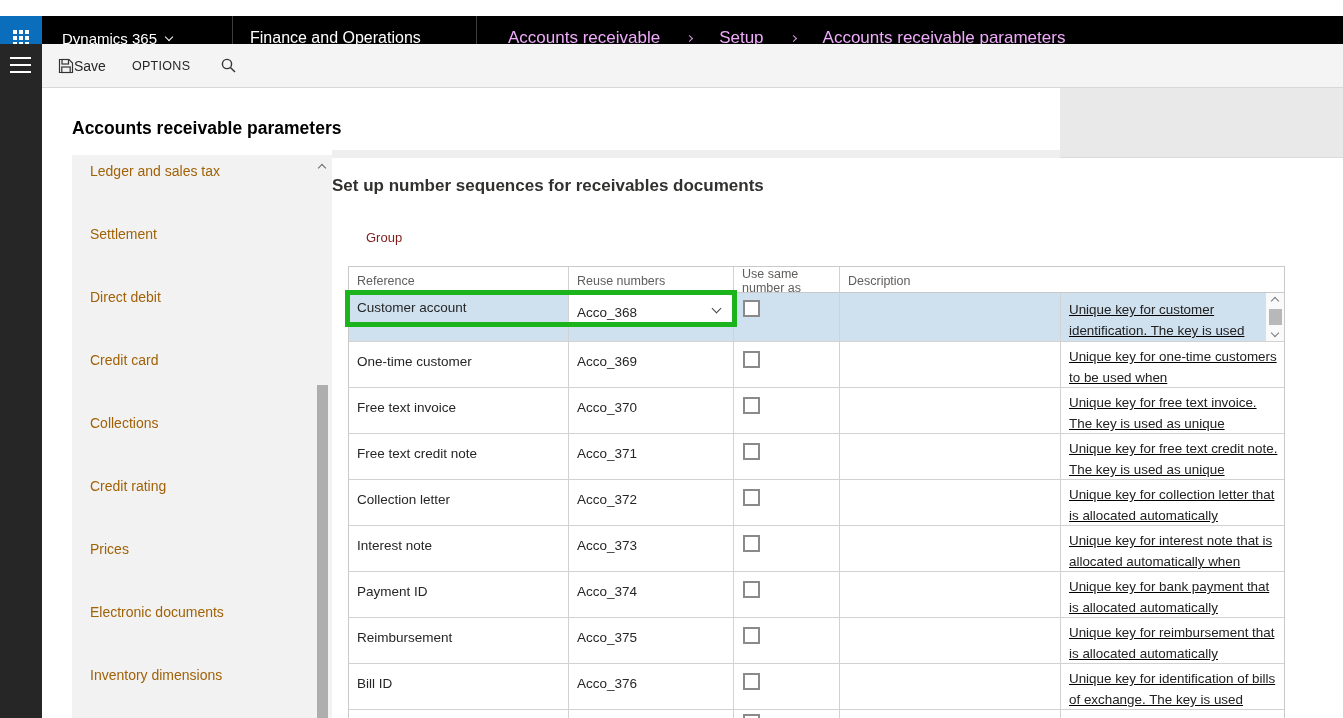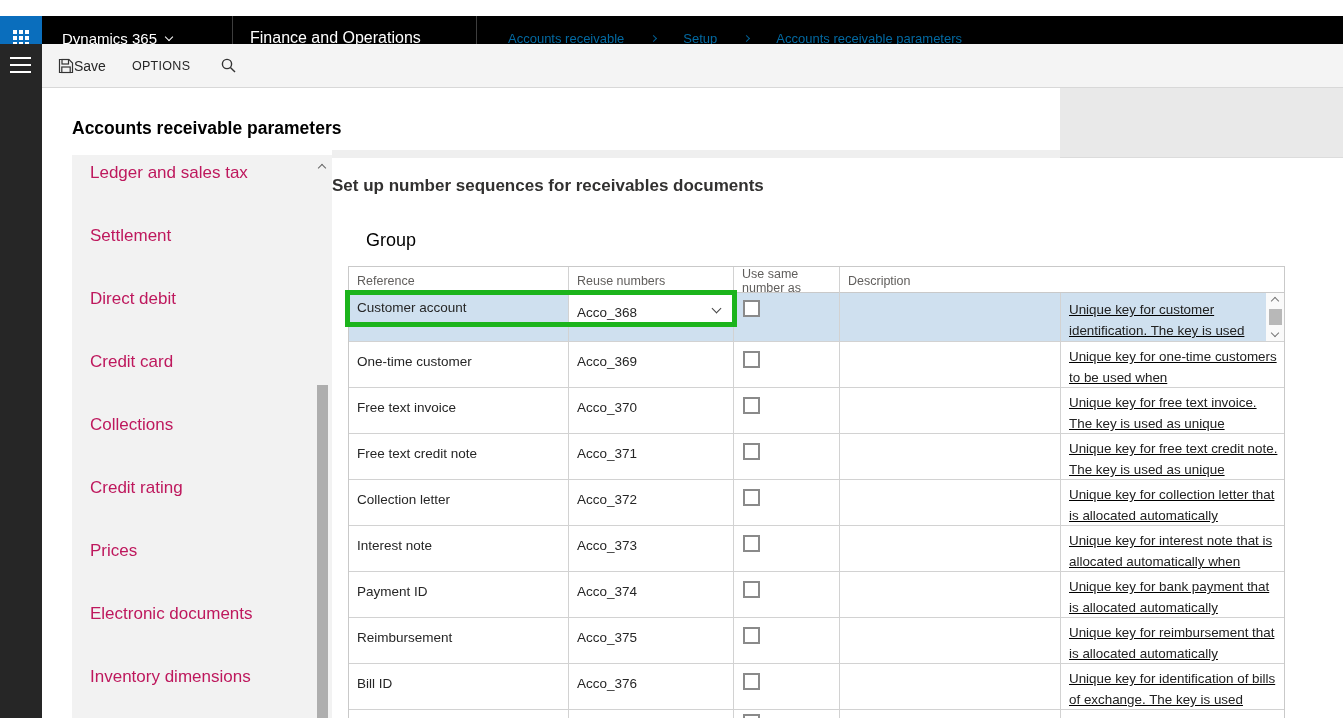--- a/index.html
+++ b/index.html
@@ -9,21 +9,21 @@
 
   
   .topbar{position:absolute;left:0;top:16px;width:1343px;height:56px;background:var(--topbar-bg,#000);}
   .app-launcher{position:absolute;left:0;top:0;width:42px;height:44px;background:var(--launcher-blue,#0a6ebd);
                 display:flex;align-items:center;justify-content:center;cursor:pointer;}
   .waffle{display:grid;grid-template-columns:repeat(3,4px);grid-gap:2px;}
   .waffle span{width:4px;height:4px;background:#fff;}
   .tb-product{position:absolute;left:62px;top:0;height:44px;display:flex;align-items:center;gap:9px;color:#fff;font-size:15px;}
   .tb-app{position:absolute;left:250px;top:0;height:44px;display:flex;align-items:center;color:#fff;font-size:16px;font-weight:400;}
   .tb-sep{position:absolute;top:0;width:1px;height:44px;background:#3d3d3d;}
-  .breadcrumb{position:absolute;left:508px;top:0;height:44px;display:flex;align-items:center;gap:27px;color:#0369a1;font-size:13px;}
+  .breadcrumb{position:absolute;left:508px;top:0;height:44px;display:flex;align-items:center;gap:27px;color:#f0abfc;font-size:17px;}
   .crumb{cursor:pointer;}
   .crumb-sep{display:inline-flex;align-items:center;opacity:.9;}
 
   
   .chev{display:inline-block;width:7px;height:7px;border-right:1.5px solid currentColor;border-bottom:1.5px solid currentColor;}
   .chev-down{transform:rotate(45deg);}
   .chev-right{transform:rotate(-45deg);width:5px;height:5px;border-width:1.3px;}
   .chev-up{transform:rotate(-135deg);}
 
   
@@ -40,28 +40,28 @@
   .toolbar svg{display:block;}
 
   
   .page-band{position:absolute;left:42px;top:88px;width:1301px;height:70px;background:#fff;}
   .band-gray{position:absolute;left:1018px;top:0;width:283px;height:70px;background:var(--header-band-gray,#e9e9e9);border-bottom:1px solid #dcdcdc;}
   .band-strip{position:absolute;left:290px;top:62px;width:728px;height:8px;background:#efefef;}
   .page-title{position:absolute;left:30px;top:30px;font-size:17.5px;font-weight:700;color:#000;}
 
   
   .sidebar{position:absolute;left:72px;top:155px;width:260px;height:563px;background:var(--sidebar-bg,#f2f2f2);}
-  .sb-item{height:63px;padding:8px 0 0 18px;font-size:17px;color:#be185d;cursor:pointer;}
+  .sb-item{height:63px;padding:8px 0 0 18px;font-size:14px;color:#a16207;cursor:pointer;}
   .sb-up{position:absolute;top:10px;right:7px;color:#666;width:6px;height:6px;}
   .sb-thumb{position:absolute;right:4px;top:230px;width:11px;height:333px;background:#aeaeae;cursor:pointer;}
 
   
   .content{position:absolute;left:332px;top:158px;width:1011px;height:560px;background:#fff;overflow:hidden;}
   .section-heading{position:absolute;left:0;top:18px;font-size:17px;font-weight:600;color:#323130;}
-  .group-label{position:absolute;left:34px;top:72px;font-size:18px;color:#000000;}
+  .group-label{position:absolute;left:34px;top:72px;font-size:13px;color:#7f1d1d;}
 
   
   .nt-table{position:absolute;left:16px;top:108px;width:937px;border:1px solid #c9c9c9;background:#fff;}
   .nt-hrow,.nt-row{display:grid;grid-template-columns:220px 165px 106px 221px 223px;}
   .nt-hrow{height:26px;border-bottom:1px solid #c9c9c9;}
   .nt-hcell{display:flex;align-items:center;padding-left:8px;font-size:12.5px;color:#605e5c;border-right:1px solid #d2d2d2;cursor:pointer;}
   .nt-hcell:last-child{border-right:none;}
   .nt-row{height:46px;border-bottom:1px solid #d2d2d2;position:relative;background:#fff;}
   .nt-row.selected{height:49px;background:var(--selected-row-bg,#cfe0ef);}
   .nt-cell{border-right:1px solid #d2d2d2;position:relative;overflow:hidden;}

